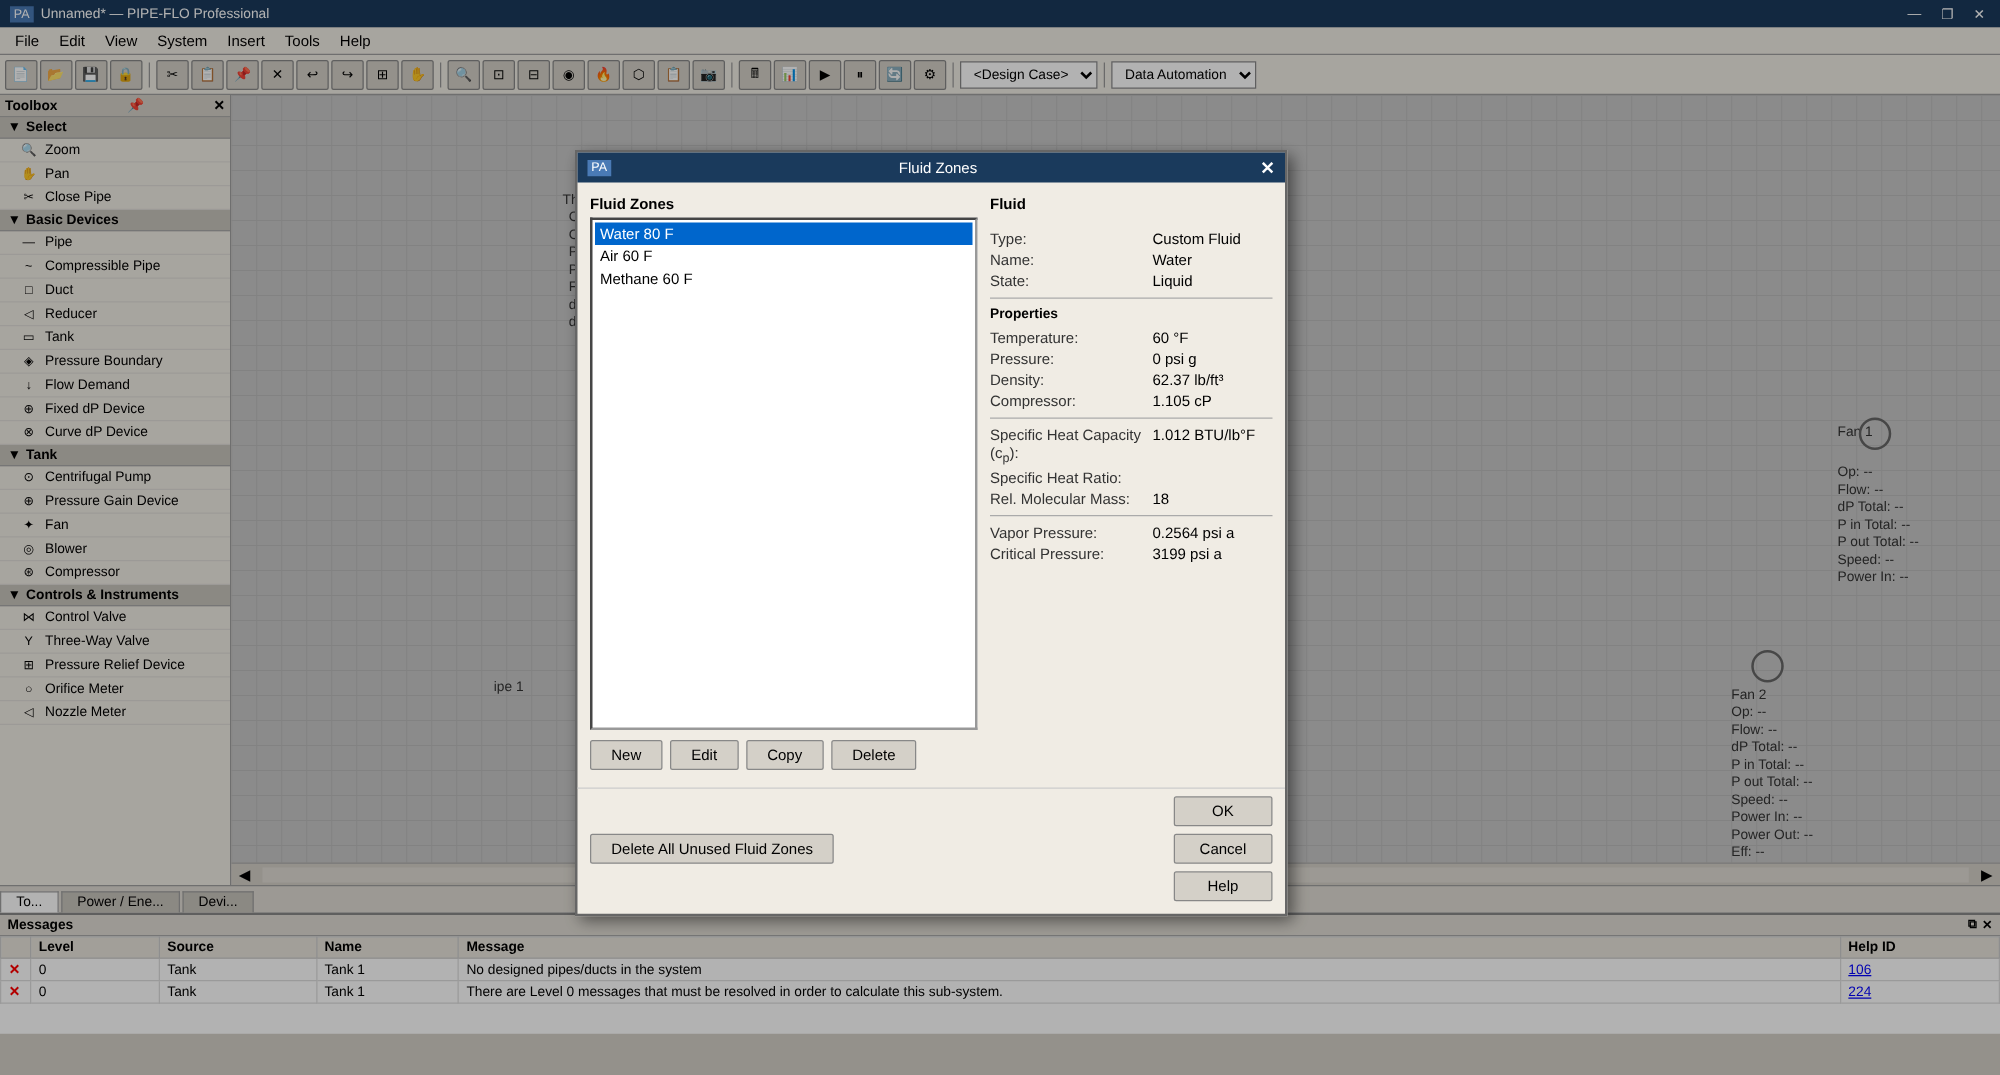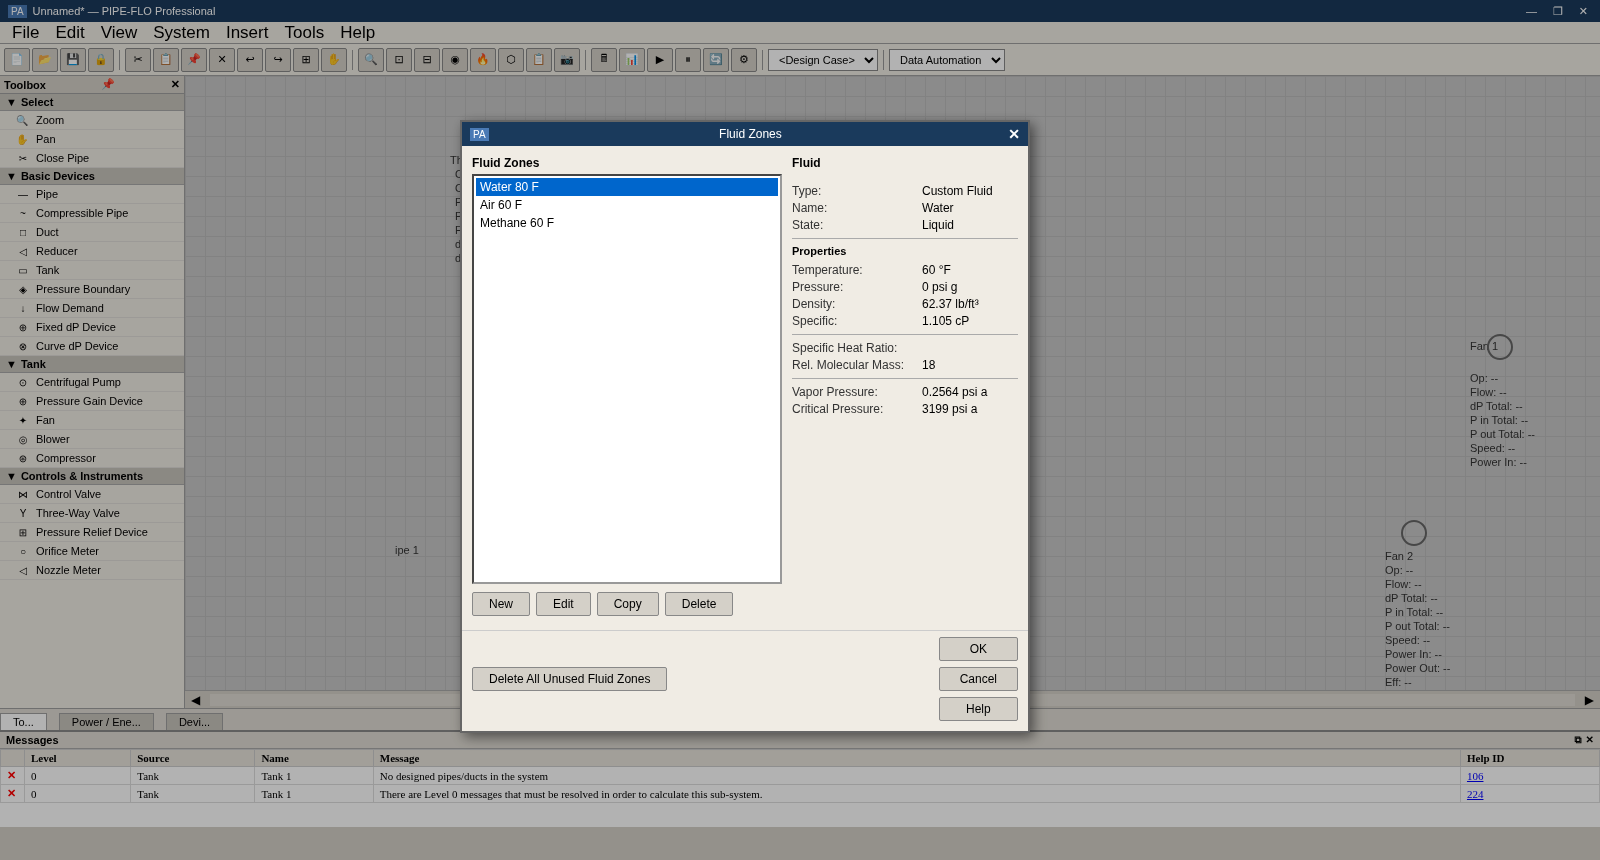--- a/index.html
+++ b/index.html
@@ -21,21 +21,21 @@
 
     
     #menu-bar {
       background: #f0ece4;
       height: 22px;
       display: flex;
       align-items: center;
       padding: 0 4px;
       border-bottom: 1px solid #a0a0a0;
     }
-    #menu-bar span { padding: 2px 8px; font-size: 17px; cursor: pointer; }
+    #menu-bar span { padding: 2px 8px; font-size: 12px; cursor: pointer; }
 
     
     #toolbar {
       background: #f0ece4;
       height: 32px;
       display: flex;
       align-items: center;
       padding: 0 4px;
       gap: 2px;
       border-bottom: 1px solid #a0a0a0;
@@ -128,21 +128,21 @@
       display: flex;
       align-items: flex-end;
     }
     .bottom-tab {
       padding: 2px 12px;
       background: #c8c4bc;
       border: 1px solid #a0a0a0;
       border-bottom: none;
       font-size: 11px;
       cursor: pointer;
-      margin-right: 12px;
+      margin-right: 2px;
     }
     .bottom-tab.active { background: white; }
 
     
     #messages-panel {
       height: 97px;
       background: white;
       border-top: 2px solid #888;
     }
     #messages-header {
@@ -152,21 +152,20 @@
       font-size: 11px;
       border-bottom: 1px solid #aaa;
       display: flex;
       justify-content: space-between;
       align-items: center;
     }
     #messages-table {
       width: 100%;
       border-collapse: collapse;
       font-size: 11px;
-      font-family: Liberation Serif, serif;
     }
     #messages-table th {
       background: #e8e4dc;
       border: 1px solid #ccc;
       padding: 2px 6px;
       text-align: left;
       font-weight: bold;
     }
     #messages-table td {
       border: 1px solid #ddd;
@@ -652,24 +651,28 @@
         </div>
         <div class="info-row">
           <span class="info-label">Pressure:</span>
           <span class="info-value">0 psi g</span>
         </div>
         <div class="info-row">
           <span class="info-label">Density:</span>
           <span class="info-value">62.37 lb/ft³</span>
         </div>
         <div class="info-row">
-          <span class="info-label">Specific:</span>
+          <span class="info-label">Compressor:</span>
           <span class="info-value">1.105 cP</span>
         </div>
         <div class="section-divider"></div>
+        <div class="info-row">
+          <span class="info-label">Specific Heat Capacity (c<sub>p</sub>):</span>
+          <span class="info-value">1.012 BTU/lb°F</span>
+        </div>
         <div class="info-row">
           <span class="info-label">Specific Heat Ratio:</span>
           <span class="info-value"></span>
         </div>
         <div class="info-row">
           <span class="info-label">Rel. Molecular Mass:</span>
           <span class="info-value">18</span>
         </div>
         <div class="section-divider"></div>
         <div class="info-row">

